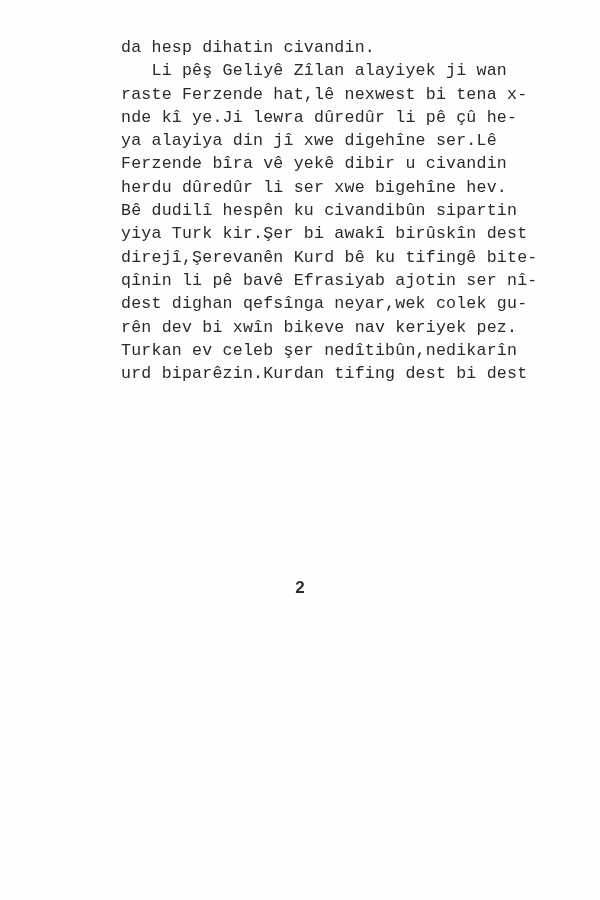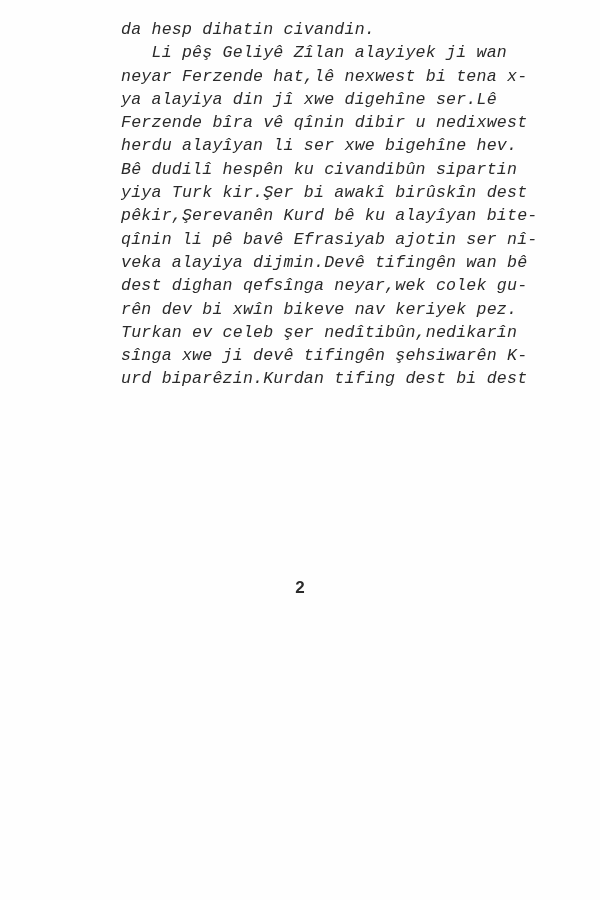--- a/index.html
+++ b/index.html
@@ -16,28 +16,27 @@
   .page {
     position: absolute;
     left: 0; top: 0;
     width: 600px;
     height: 900px;
     background: #fefefe;
   }
   .text-block {
     position: absolute;
     left: 121px;
-    top: 18px;
+    top: 36px;
     width: 400px;
     font-family: "Liberation Mono", "DejaVu Sans Mono", monospace;
     font-size: 16.6px;
     line-height: 23.3px;
     color: #2a2a2a;
     letter-spacing: 0.2px;
-    font-style: italic;
   }
   .line {
     display: block;
     white-space: pre;
     height: 23.3px;
   }
   .page-number {
     position: absolute;
     left: 300px;
     top: 578px;
@@ -48,29 +47,28 @@
     color: #2b2b2b;
   }
 </style>
 </head>
 <body>
 
 <div class="page">
   <div class="text-block">
     <span class="line">da hesp dihatin civandin.</span>
     <span class="line">   Li pêş Geliyê Zîlan alayiyek ji wan</span>
-    <span class="line">neyar Ferzende hat,lê nexwest bi tena x-</span>
+    <span class="line">raste Ferzende hat,lê nexwest bi tena x-</span>
+    <span class="line">nde kî ye.Ji lewra dûredûr li pê çû he-</span>
     <span class="line">ya alayiya din jî xwe digehîne ser.Lê</span>
-    <span class="line">Ferzende bîra vê qînin dibir u nedixwest</span>
-    <span class="line">herdu alayîyan li ser xwe bigehîne hev.</span>
+    <span class="line">Ferzende bîra vê yekê dibir u civandin</span>
+    <span class="line">herdu dûredûr li ser xwe bigehîne hev.</span>
     <span class="line">Bê dudilî hespên ku civandibûn sipartin</span>
     <span class="line">yiya Turk kir.Şer bi awakî birûskîn dest</span>
-    <span class="line">pêkir,Şerevanên Kurd bê ku alayîyan bite-</span>
+    <span class="line">direjî,Şerevanên Kurd bê ku tifingê bite-</span>
     <span class="line">qînin li pê bavê Efrasiyab ajotin ser nî-</span>
-    <span class="line">veka alayiya dijmin.Devê tifingên wan bê</span>
     <span class="line">dest dighan qefsînga neyar,wek colek gu-</span>
     <span class="line">rên dev bi xwîn bikeve nav keriyek pez.</span>
     <span class="line">Turkan ev celeb şer nedîtibûn,nedikarîn</span>
-    <span class="line">sînga xwe ji devê tifingên şehsiwarên K-</span>
     <span class="line">urd biparêzin.Kurdan tifing dest bi dest</span>
   </div>
   <div class="page-number">2</div>
 </div>
 
 </body></html>

